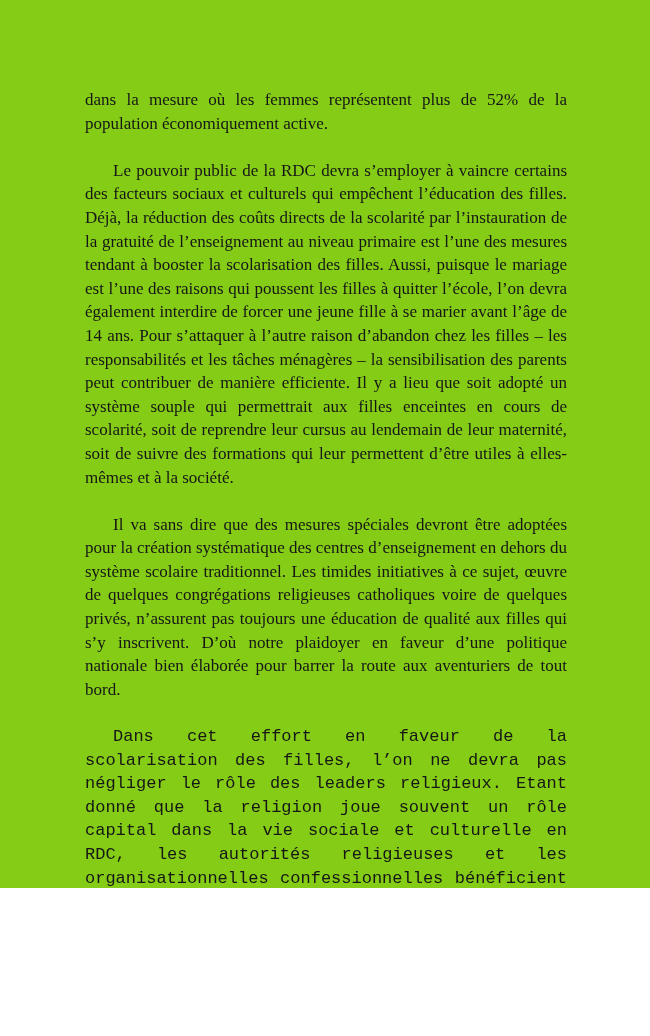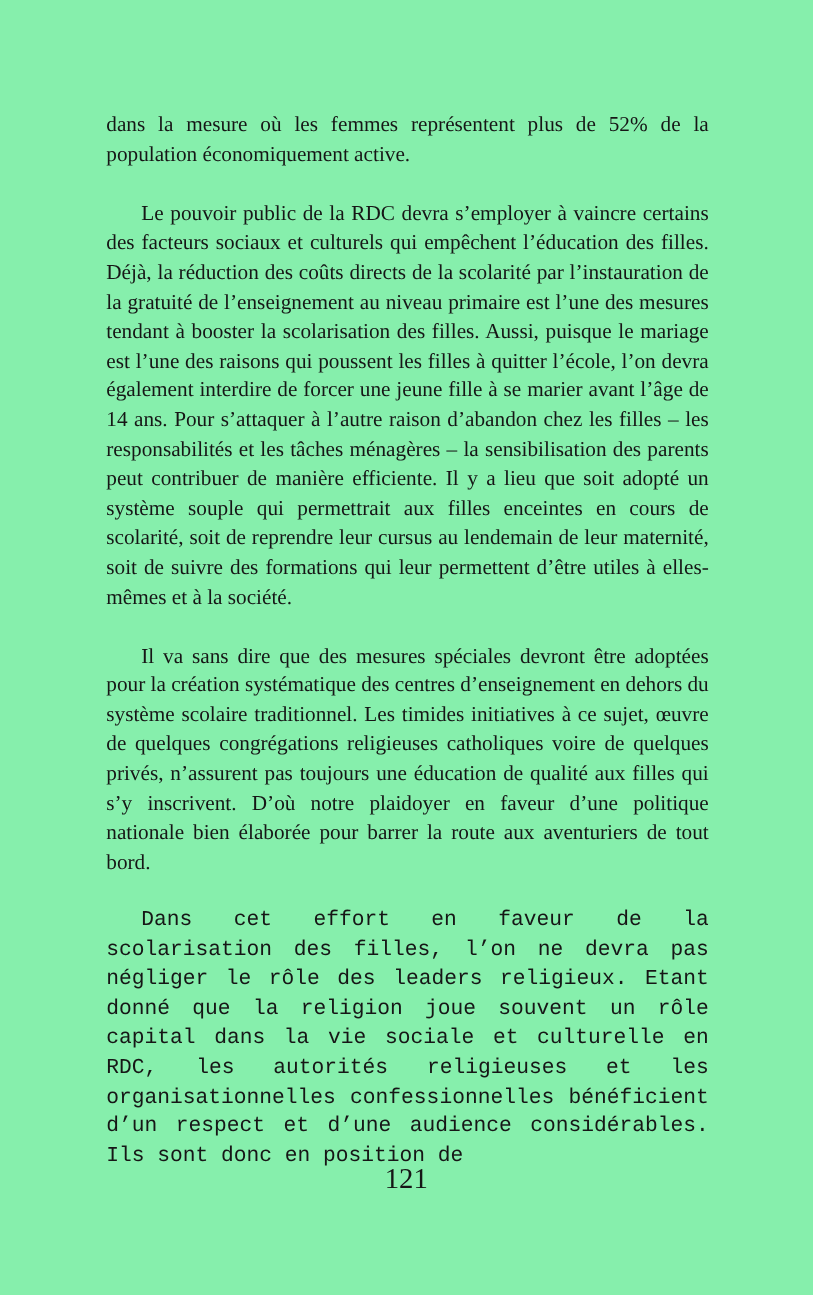--- a/index.html
+++ b/index.html
@@ -3,22 +3,22 @@
 <meta charset="utf-8">
 <style>
   html, body {
     margin: 0;
     padding: 0;
     background: #ffffff;
   }
   .page {
     position: relative;
     width: 650px;
-    height: 1036px;
-    background: #86efac;
+    height: 888px;
+    background: #84cc16;
     overflow: hidden;
     font-family: "Liberation Serif", "DejaVu Serif", serif;
     color: #161616;
   }
   .text-block {
     position: absolute;
     left: 85px;
     top: 88px;
     width: 482px;
     font-size: 17px;

